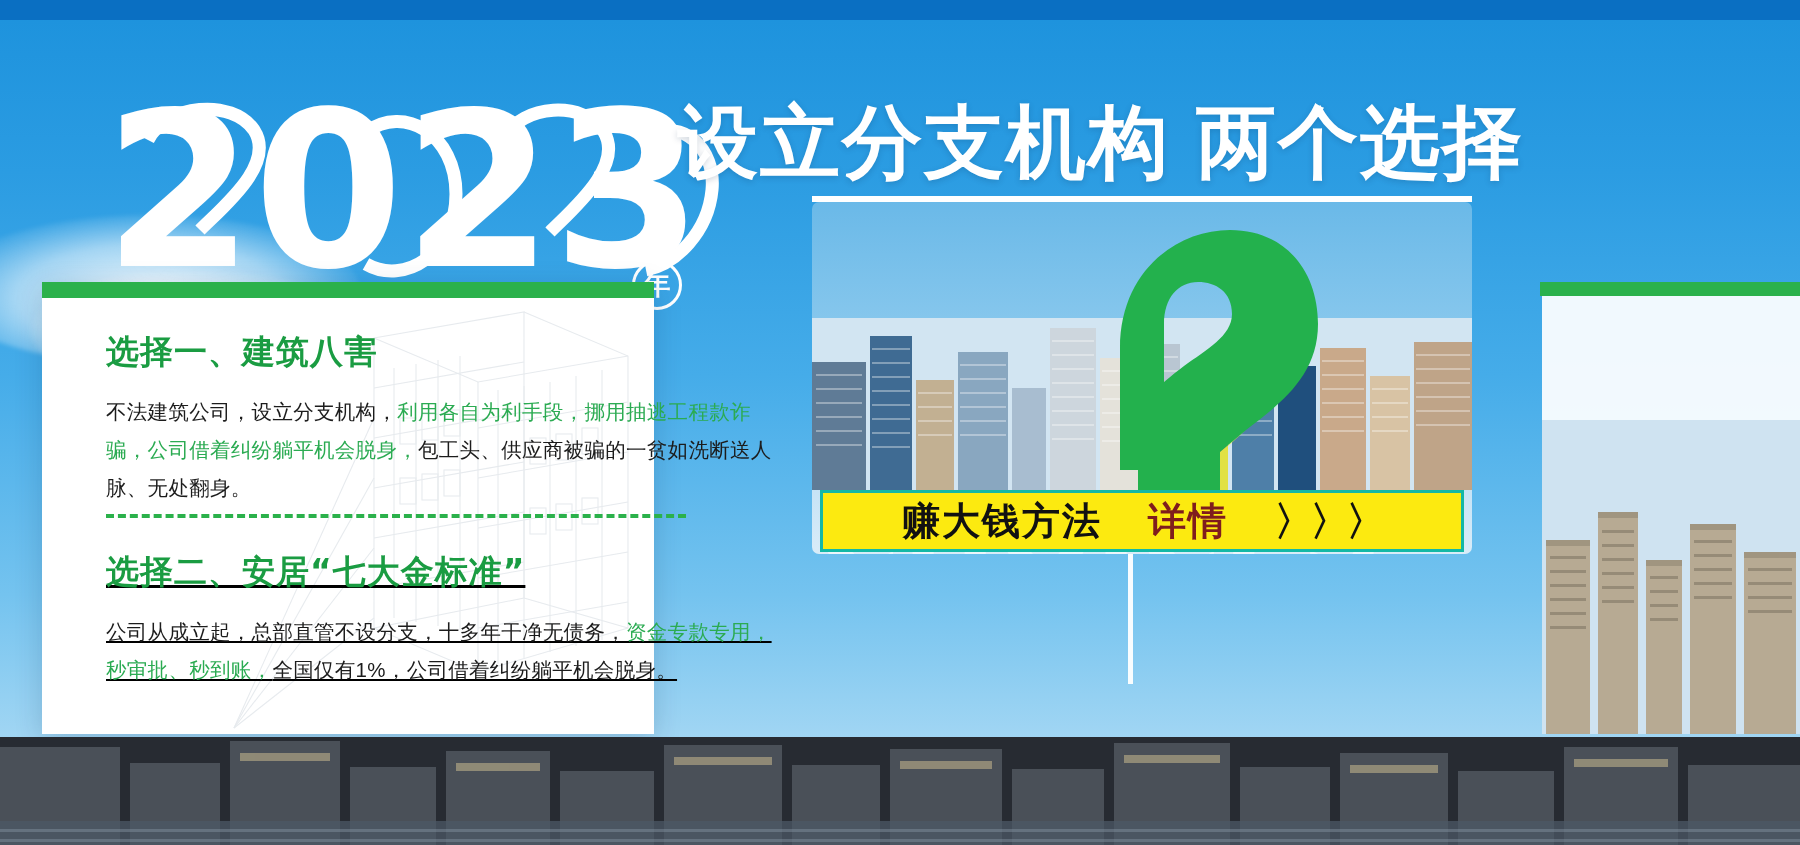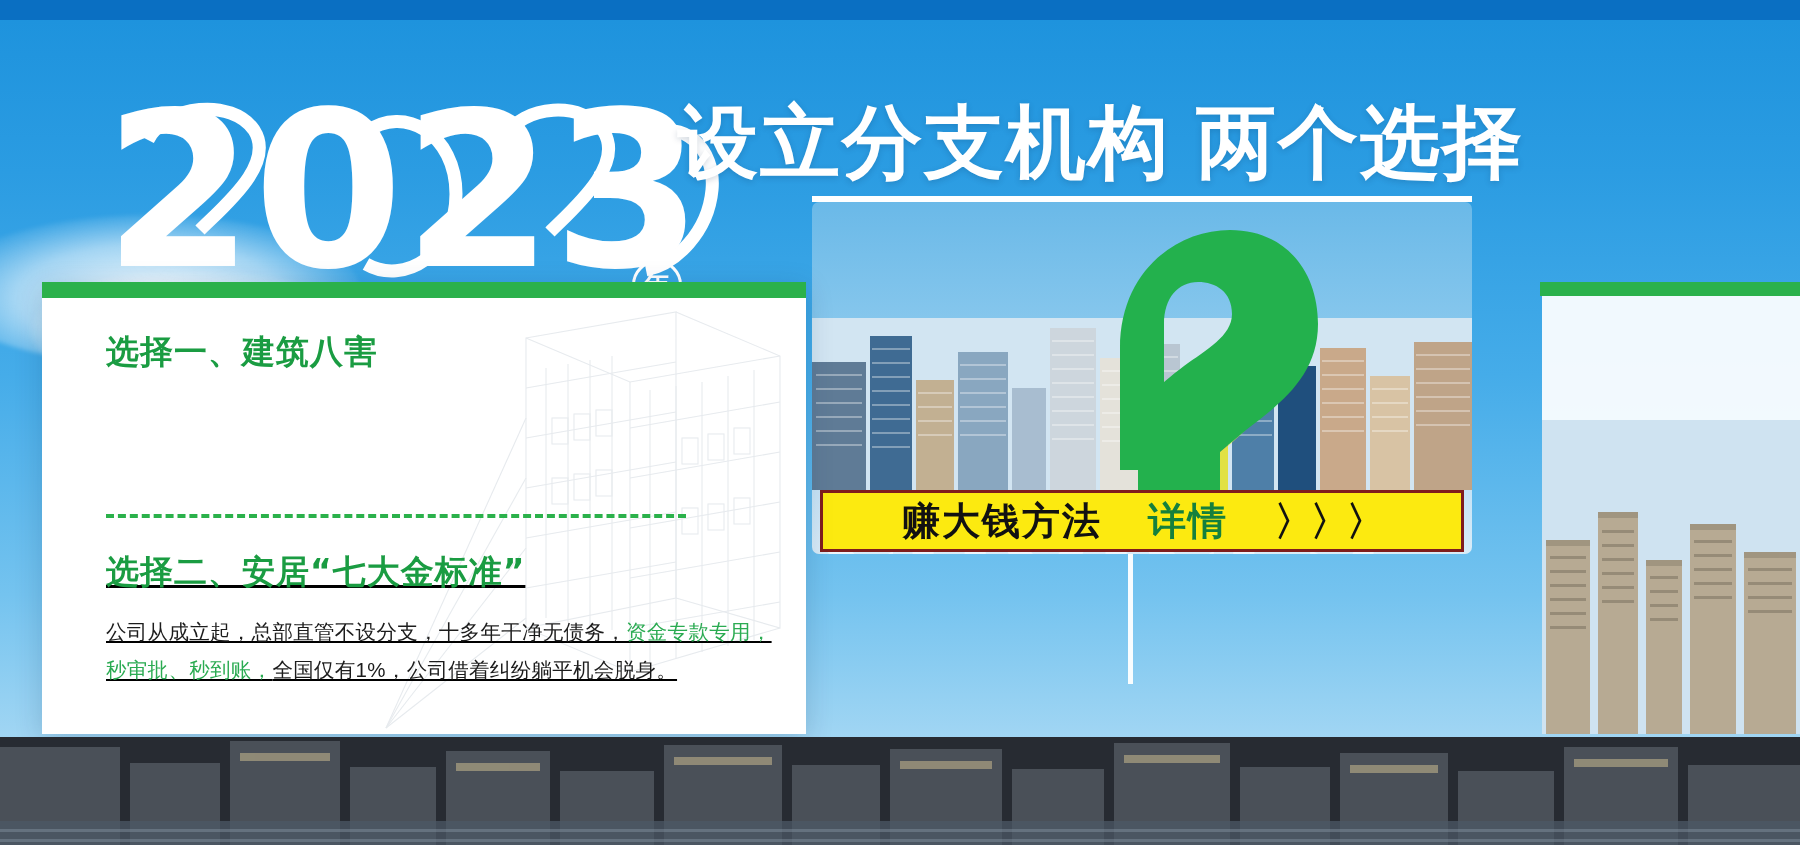--- a/index.html
+++ b/index.html
@@ -60,21 +60,21 @@
     width:660px; height:6px; background:#ffffff;
   }
   .headline-rule-tick {
     position:absolute; left:1128px; top:176px;
     width:5px; height:488px; background:#ffffff; opacity:.95;
   }
 
   
   .card {
     position:absolute; left:42px; top:262px;
-    width:764px; height:452px;
+    width:612px; height:452px;
     background:#ffffff;
     box-shadow:0 6px 26px rgba(0,40,80,.18);
   }
   .card-topbar {
     position:absolute; left:0; top:0; width:100%; height:16px;
     background:#2bb14b;
   }
   .card-blueprint {
     position:absolute; right:0; top:16px; width:430px; height:436px;
     opacity:.5; pointer-events:none;
@@ -135,30 +135,30 @@
     position:absolute; left:0; bottom:64px; width:100%; height:172px;
     overflow:hidden;
     background:linear-gradient(180deg,#cfe4f2 0%, #b6cfe2 100%);
   }
 
   
   .cta {
     position:absolute; left:8px; bottom:2px;
     width:644px; height:62px;
     background:#fcea10;
-    border:3px solid #7f1d1d;
+    border:3px solid #14b8a6;
     display:flex; align-items:center; justify-content:center; gap:46px;
   }
   .cta-main {
     font-family:"DejaVu Sans",sans-serif;
     font-size:38px; font-weight:700; color:#111111; letter-spacing:2px;
   }
   .cta-link {
     font-family:"DejaVu Sans",sans-serif;
-    font-size:38px; font-weight:700; color:#15803d; letter-spacing:2px;
+    font-size:38px; font-weight:700; color:#7f1d1d; letter-spacing:2px;
   }
   .cta-chev {
     font-size:40px; font-weight:700; color:#111111; letter-spacing:-4px;
   }
 
   
   .green-edge-r {
     position:absolute; right:0; top:262px; width:260px; height:14px; background:#2bb14b;
   }
   .white-right-card {
@@ -415,20 +415,23 @@
         <rect x="332" y="136" width="16" height="26"></rect>
         <rect x="358" y="130" width="16" height="26"></rect>
         <rect x="306" y="210" width="16" height="26"></rect>
         <rect x="332" y="206" width="16" height="26"></rect>
         <rect x="358" y="200" width="16" height="26"></rect>
       </g>
     </svg>
 
     <div class="card-body">
       <div class="sec-title">选择一、建筑八害</div>
+      <div class="sec-para">
+        <span>不法建筑公司，设立分支机构，</span><span class="g">利用各自为利手段，挪用抽逃工程款诈骗，公司借着纠纷躺平机会脱身，</span><span>包工头、供应商被骗的一贫如洗断送人脉、无处翻身。</span>
+      </div>
     </div>
 
     <div class="dashed-div"></div>
 
     <div class="sec2">
       <div class="sec-title">选择二、安居“七大金标准”</div>
       <div class="sec-para">
         <span>公司从成立起，总部直管不设分支，十多年干净无债务，</span><span class="g">资金专款专用，秒审批、秒到账，</span><span>全国仅有1%，公司借着纠纷躺平机会脱身。</span>
       </div>
     </div>

